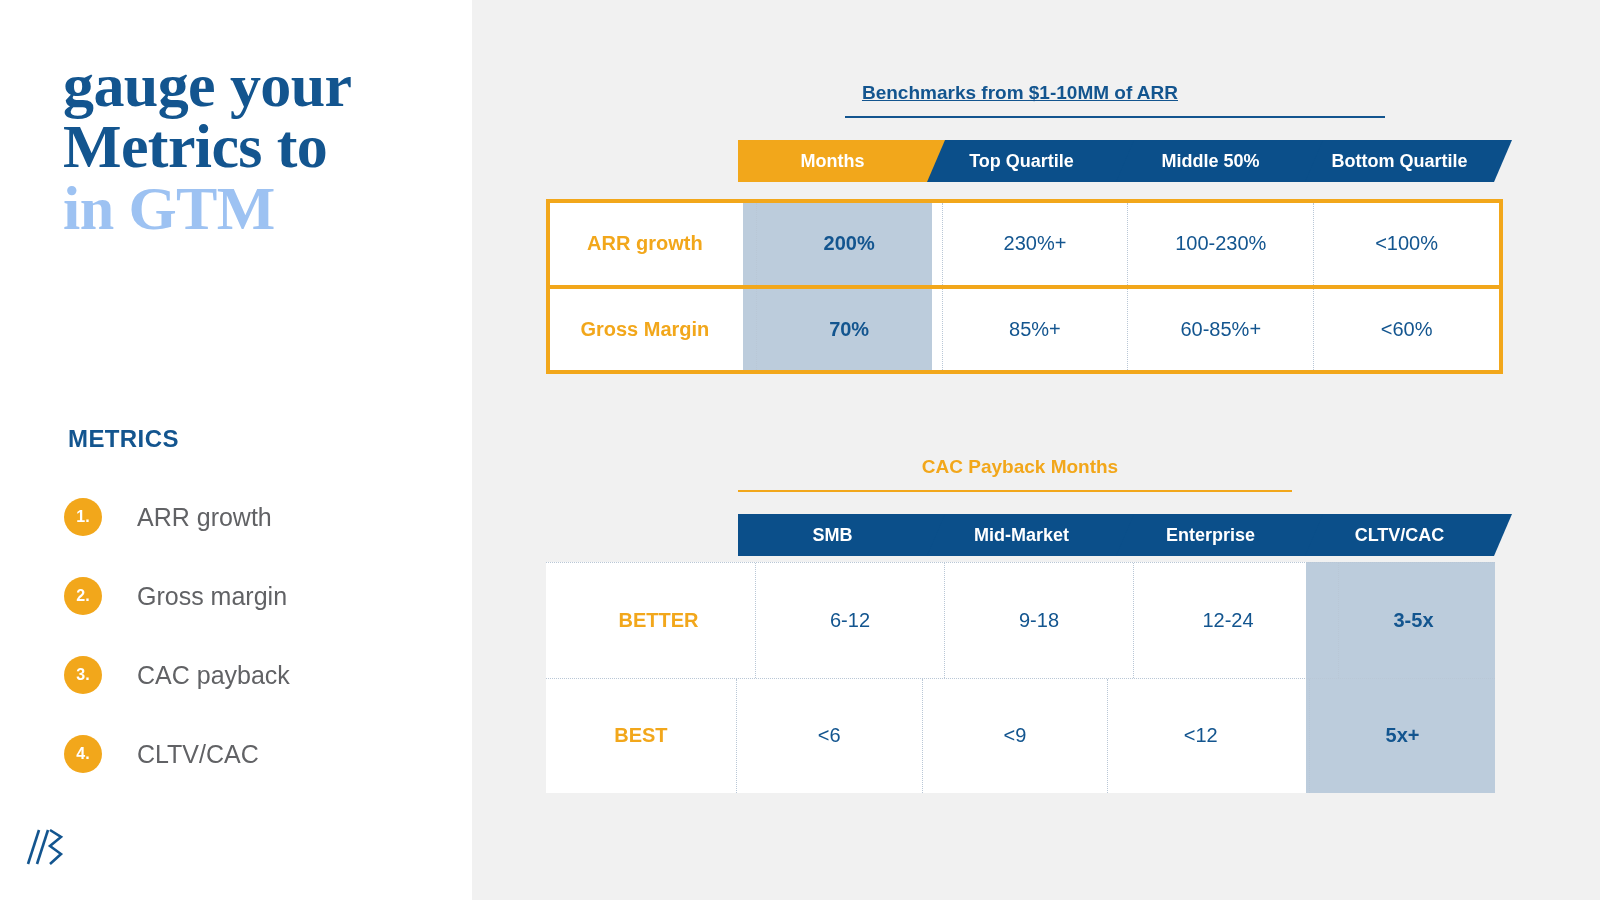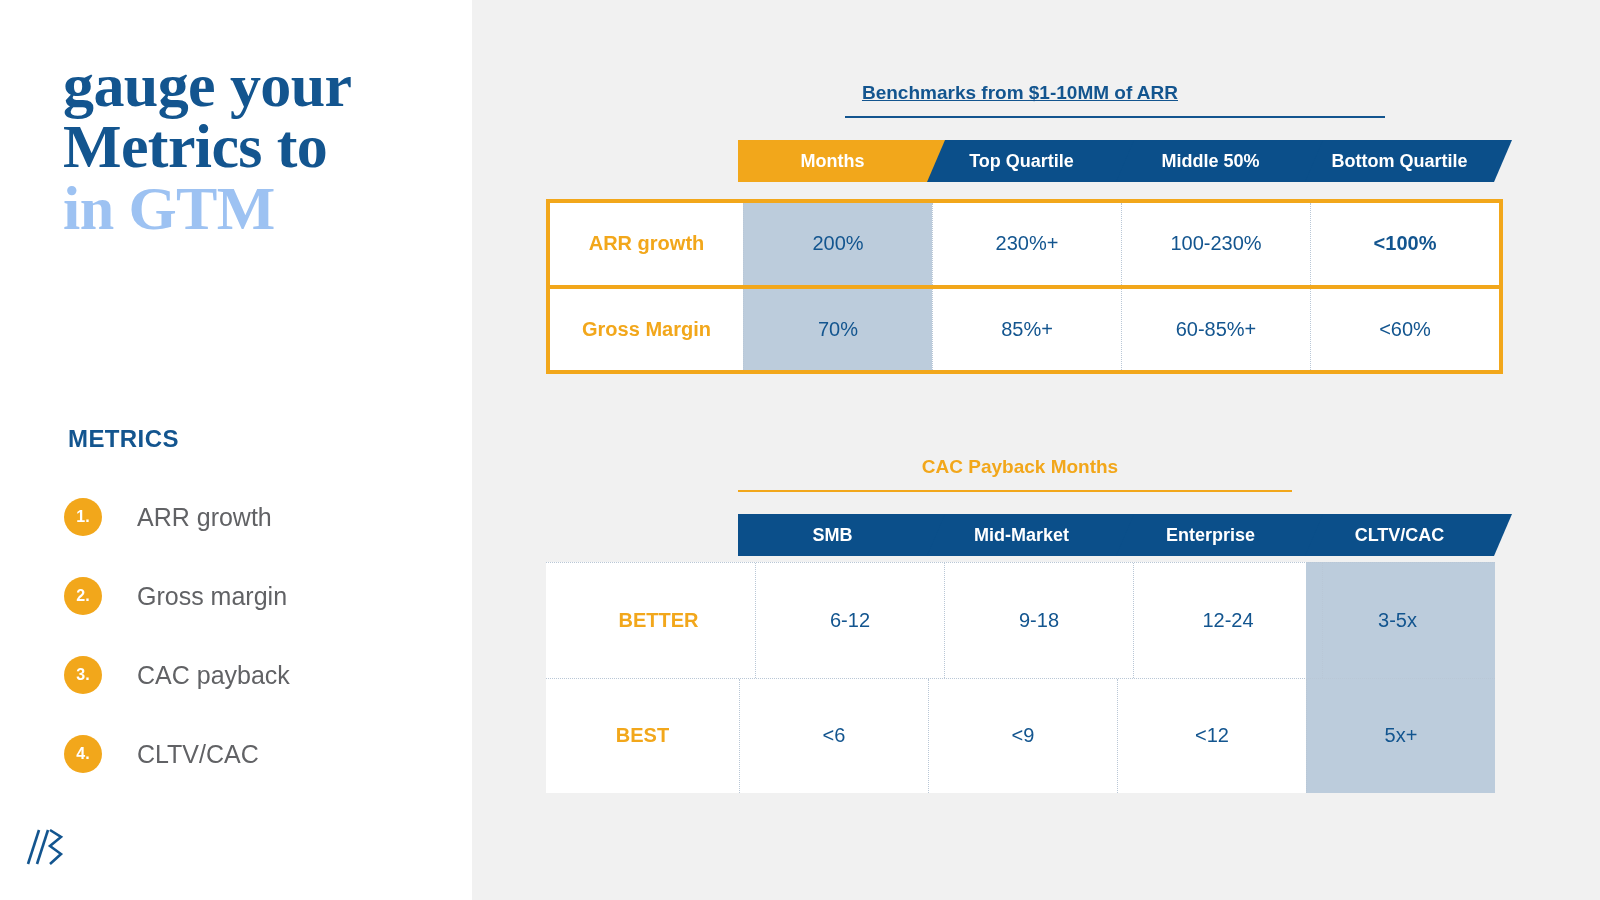--- a/index.html
+++ b/index.html
@@ -81,21 +81,21 @@
   .hl-col { position:absolute; top:0; bottom:0; background:#bcccdc; }
   .grid { position:relative; z-index:2; display:flex; flex-direction:column; height:100%; }
   .trow { display:flex; flex:1; }
   .trow.sep-orange { border-top:4px solid #f2a71b; }
   .trow.sep-dot { border-top:1px dotted #b9c7d6; }
   .tcell {
     display:flex; align-items:center; justify-content:center;
     font-size:20px; color:#13558f; white-space:nowrap;
   }
   .tcell.rowlabel { font-weight:700; color:#f2a71b; }
-  .tcell.strong { font-weight:400; }
+  .tcell.strong { font-weight:700;margin-left:16px; }
   .tcell.dotleft { border-left:1px dotted #b9c7d6; }
 </style>
 </head>
 <body>
 
 <div id="stage">
 
   <div class="left-panel">
 
     <div class="title">
@@ -156,21 +156,21 @@
         </div>
       </div>
       <div class="tbl bordered" style="position: absolute; left: 0px; top: 199px; width: 957px; height: 175px;">
         <div class="hl-col" style="left: 193px; width: 189px; background: rgb(188, 204, 220);"></div>
         <div class="grid">
           <div class="trow">
             <div class="tcell rowlabel" style="width: 193px;">ARR growth</div>
             <div class="tcell dotleft strong" style="width: 189px;">200%</div>
             <div class="tcell dotleft" style="width: 189px;">230%+</div>
             <div class="tcell dotleft" style="width: 189px;">100-230%</div>
-            <div class="tcell dotleft" style="width: 189px; font-weight: bold;">&lt;100%</div>
+            <div class="tcell dotleft" style="width: 189px;">&lt;100%</div>
           </div>
           <div class="trow sep-orange">
             <div class="tcell rowlabel" style="width: 193px;">Gross Margin</div>
             <div class="tcell dotleft strong" style="width: 189px;">70%</div>
             <div class="tcell dotleft" style="width: 189px;">85%+</div>
             <div class="tcell dotleft" style="width: 189px;">60-85%+</div>
             <div class="tcell dotleft" style="width: 189px;">&lt;60%</div>
           </div>
         </div>
       </div>

